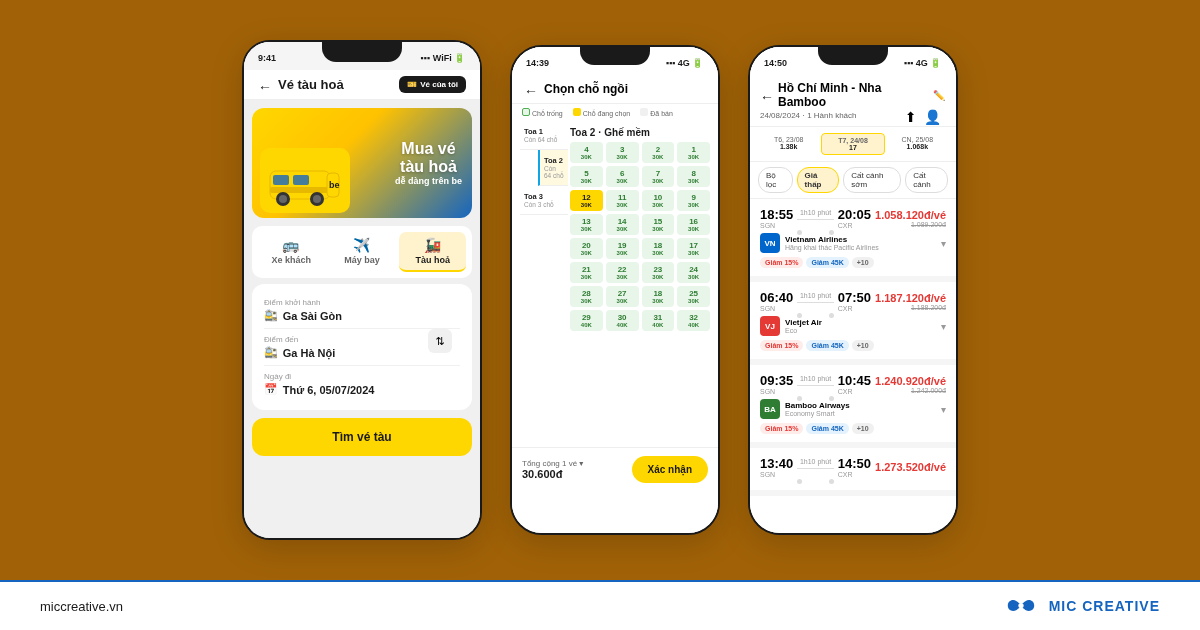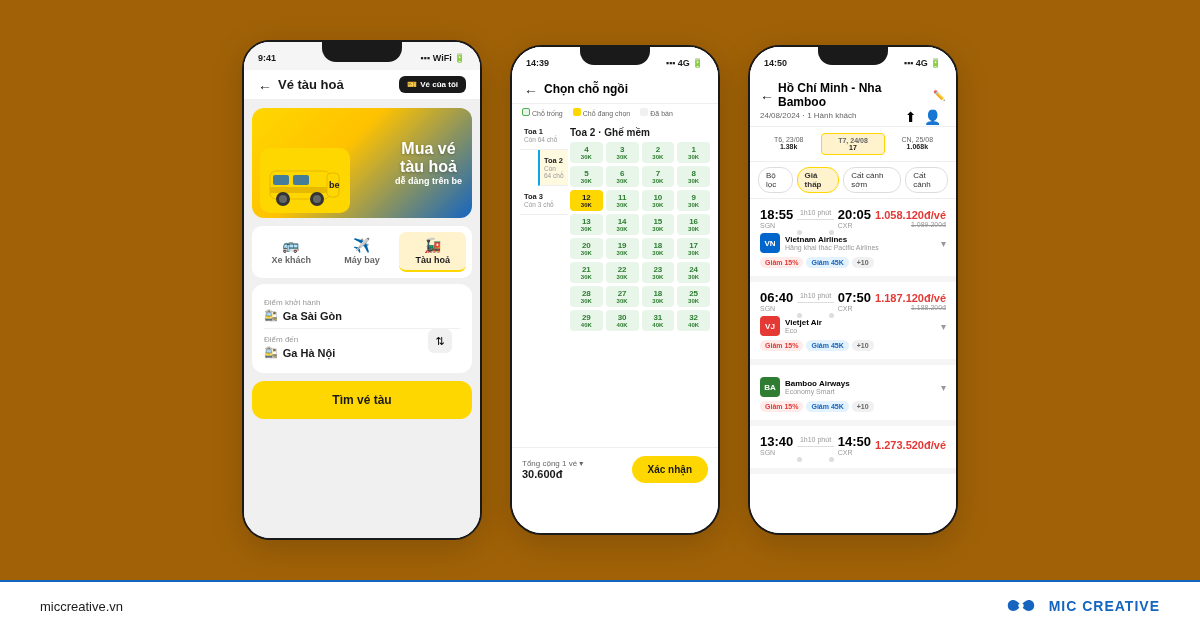--- a/index.html
+++ b/index.html
@@ -764,20 +764,27 @@
           </div>
         </div>
         <div class="p1-swap-btn">⇅</div>
         <div class="p1-field">
           <div class="p1-field-label">Điểm đến</div>
           <div class="p1-field-value">
             <span>🚉</span>
             <span>Ga Hà Nội</span>
           </div>
         </div>
+        <div class="p1-field">
+          <div class="p1-field-label">Ngày đi</div>
+          <div class="p1-field-value">
+            <span>📅</span>
+            <span>Thứ 6, 05/07/2024</span>
+          </div>
+        </div>
       </div>
 
       <div class="p1-search-btn">Tìm vé tàu</div>
     </div>
   </div>
 
   <div class="phone-frame phone-2">
     <div class="notch notch-small"></div>
     <div class="p2-content">
       <div class="status-bar dark">
@@ -1081,20 +1088,42 @@
       <span class="p3-expand">▾</span>
     </div>
     <div class="p3-badges">
               <span class="p3-badge p3-badge-red">Giảm 15%</span>
               <span class="p3-badge p3-badge-blue">Giảm 45K</span>
               <span class="p3-badge p3-badge-gray">+10</span>
             </div>
 
   </div>
           <div class="p3-flight-card">
+    <div class="p3-flight-times">
+      <div>
+        <div class="p3-time">09:35</div>
+        <div class="p3-airport">SGN</div>
+      </div>
+      <div class="p3-duration">
+        <div style="font-size:7px;color:#999;">1h10 phút</div>
+        <div style="position:relative;height:8px;">
+          <div class="p3-duration-line"></div>
+          <div class="p3-duration-dot"></div>
+          <div class="p3-duration-dot p3-duration-dot2"></div>
+        </div>
+      </div>
+      <div>
+        <div class="p3-time">10:45</div>
+        <div class="p3-airport">CXR</div>
+      </div>
+      <div class="p3-price">
+        <div class="p3-price-main">1.240.920đ/vé</div>
+        <div class="p3-price-sub"><s>1.242.000đ</s></div>
+      </div>
+    </div>
 
     <div class="p3-airline">
       <div class="p3-airline-logo" style="background:#2e7d32;">BA</div>
       <div class="p3-airline-info">
         <div class="p3-airline-name">Bamboo Airways</div>
         <div class="p3-airline-sub">Economy Smart</div>
       </div>
       <span class="p3-expand">▾</span>
     </div>
     <div class="p3-badges">

